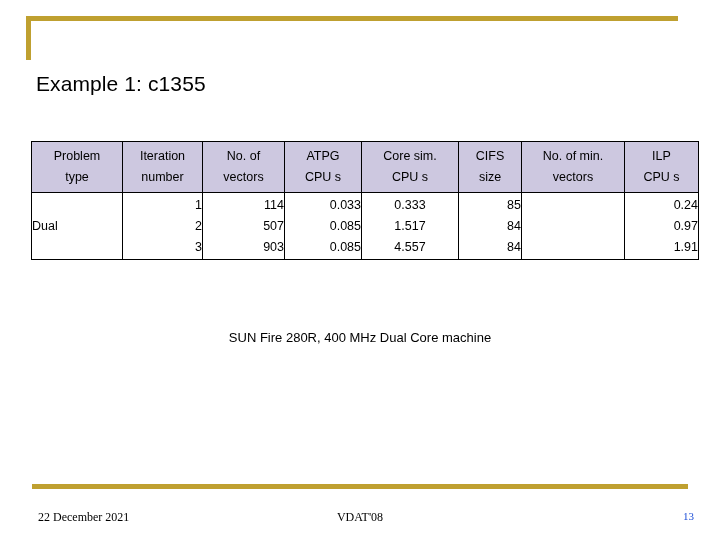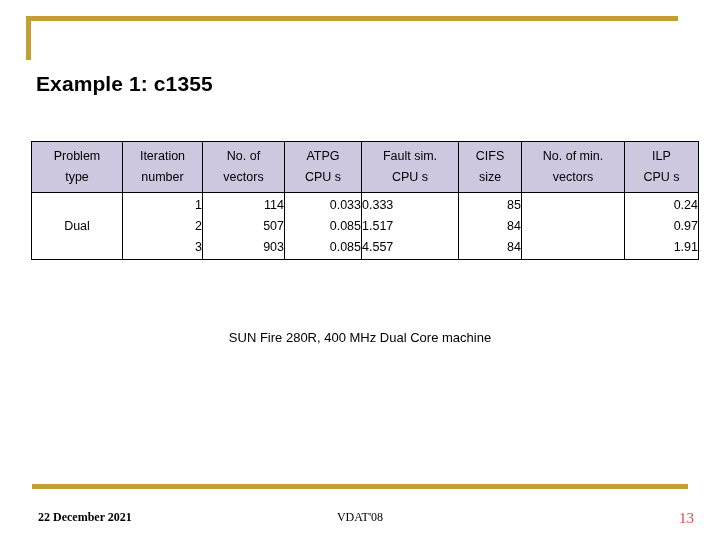--- a/index.html
+++ b/index.html
@@ -41,21 +41,21 @@
     height: 5px;
     background: #bfa030;
   }
 
   
   .slide-title {
     position: absolute;
     left: 36px;
     top: 72px;
     font-size: 21px;
-    font-weight: bold;
+    font-weight: normal;
     color: #000000;
     letter-spacing: 0.1px;
     white-space: nowrap;
   }
 
   
   .table-wrap {
     position: absolute;
     left: 31px;
     top: 141px;
@@ -76,24 +76,24 @@
   }
   table.data-table thead th {
     background: #cdc8e0;
     font-weight: normal;
     height: 50px;
     line-height: 1.45;
   }
   .hdr-center { text-align: center; }
   .hdr-left-pad { text-align: center; padding-left: 6px; margin-left: 12px; }
 
-  .cell-center { text-align: center; }
+  .cell-center { text-align: left; }
   .cell-right  { text-align: right; padding-right: 16px; }
   .cell-right-narrow { text-align: right; padding-right: 13px; }
-  .cell-right-wide { text-align: left; padding-right: 22px; }
+  .cell-right-wide { text-align: center; padding-right: 22px; }
 
   .stack-line {
     display: block;
     line-height: 21px;
     height: 21px;
     white-space: nowrap;
   }
   .row-dual td { height: 66px; }
   .row-primal td { height: 32px; }
 
@@ -109,39 +109,38 @@
   }
 
   
   .footer-date {
     position: absolute;
     left: 38px;
     top: 510px;
     font-family: "Liberation Serif", serif;
     font-size: 12px;
     color: #000000;
-    font-weight: bold;
   }
   .footer-center {
     position: absolute;
     left: 0;
     top: 510px;
     width: 720px;
     text-align: center;
     font-family: "Liberation Serif", serif;
     font-size: 12px;
     color: #000000;
   }
   .footer-page {
     position: absolute;
     right: 26px;
     top: 510px;
     font-family: "Liberation Serif", serif;
-    font-size: 15px;
-    color: #ef4444;
+    font-size: 11px;
+    color: #1d4ed8;
   }
 </style>
 </head>
 <body>
 
 <div class="accent-top-line"></div>
 
 <div class="accent-left-line"></div>
 
 <div class="accent-bottom-line"></div>
@@ -172,21 +171,21 @@
         </th>
         <th class="hdr-center">
           <span class="stack-line">No. of</span>
           <span class="stack-line">vectors</span>
         </th>
         <th class="hdr-left-pad">
           <span class="stack-line">ATPG</span>
           <span class="stack-line">CPU s</span>
         </th>
         <th class="hdr-center">
-          <span class="stack-line">Fault sim.</span>
+          <span class="stack-line">Core sim.</span>
           <span class="stack-line">CPU s</span>
         </th>
         <th class="hdr-center">
           <span class="stack-line">CIFS</span>
           <span class="stack-line">size</span>
         </th>
         <th class="hdr-center">
           <span class="stack-line">No. of min.</span>
           <span class="stack-line">vectors</span>
         </th>

